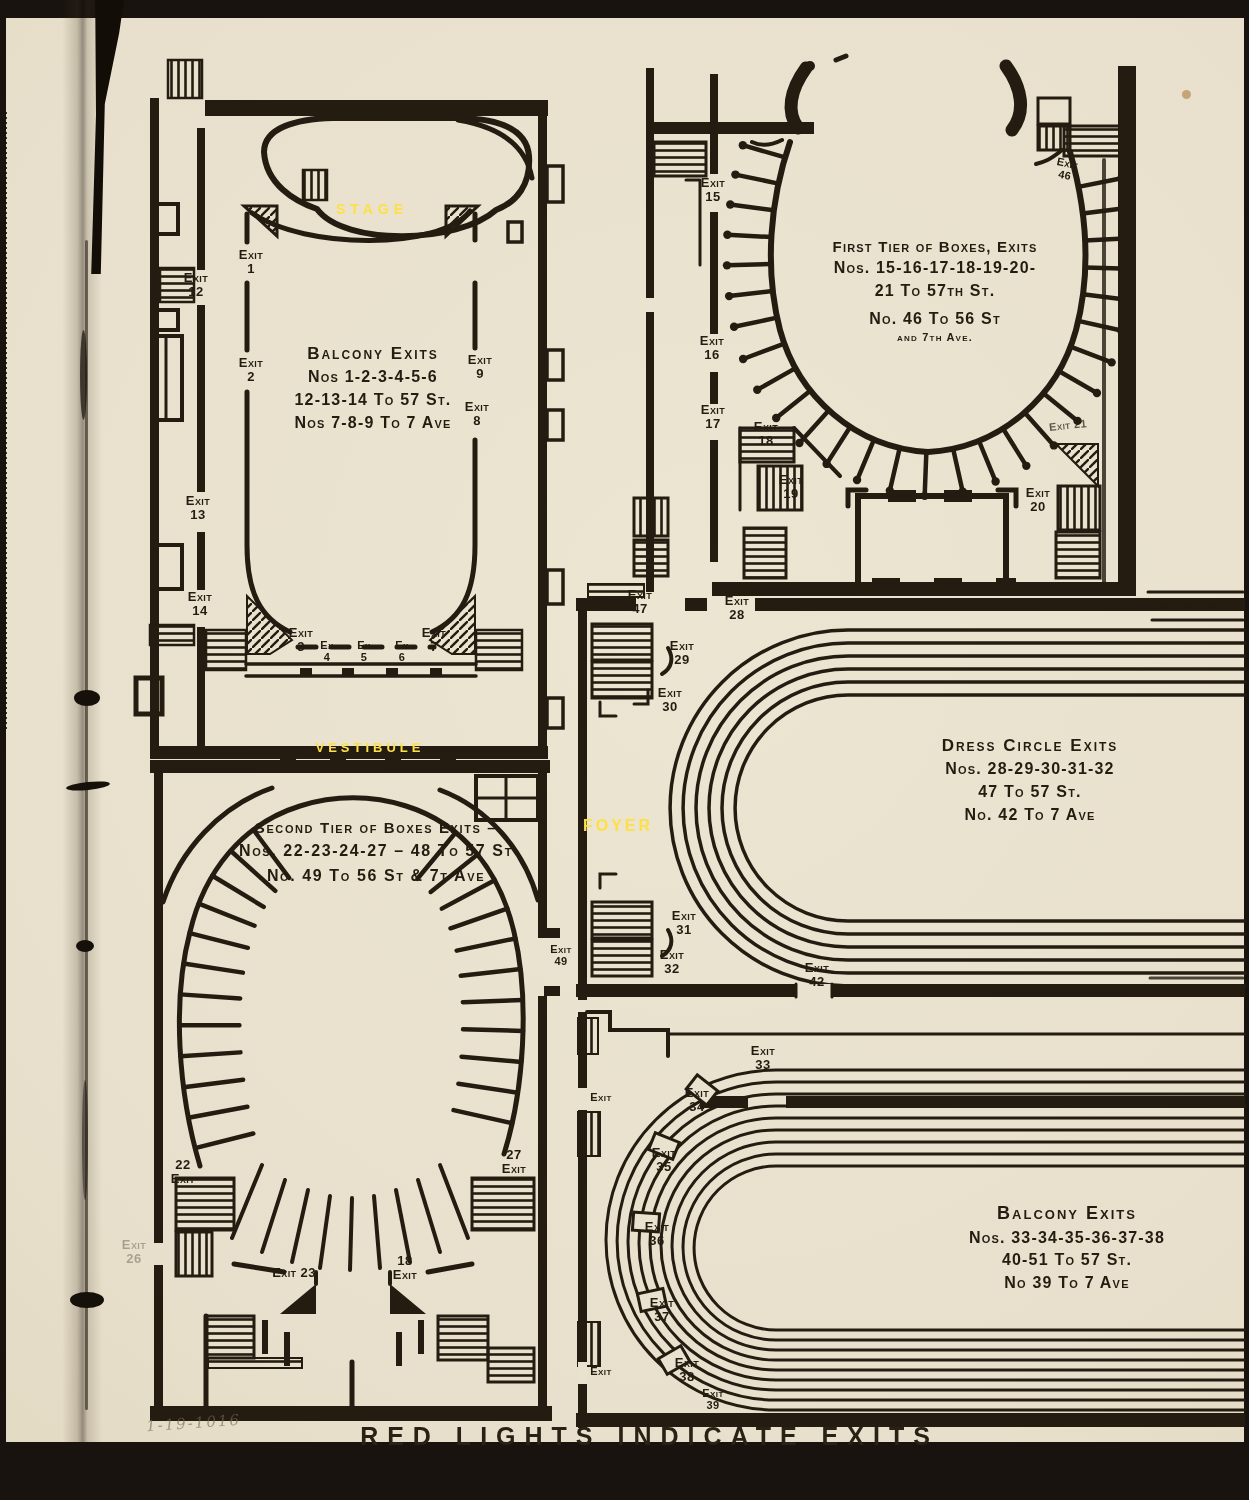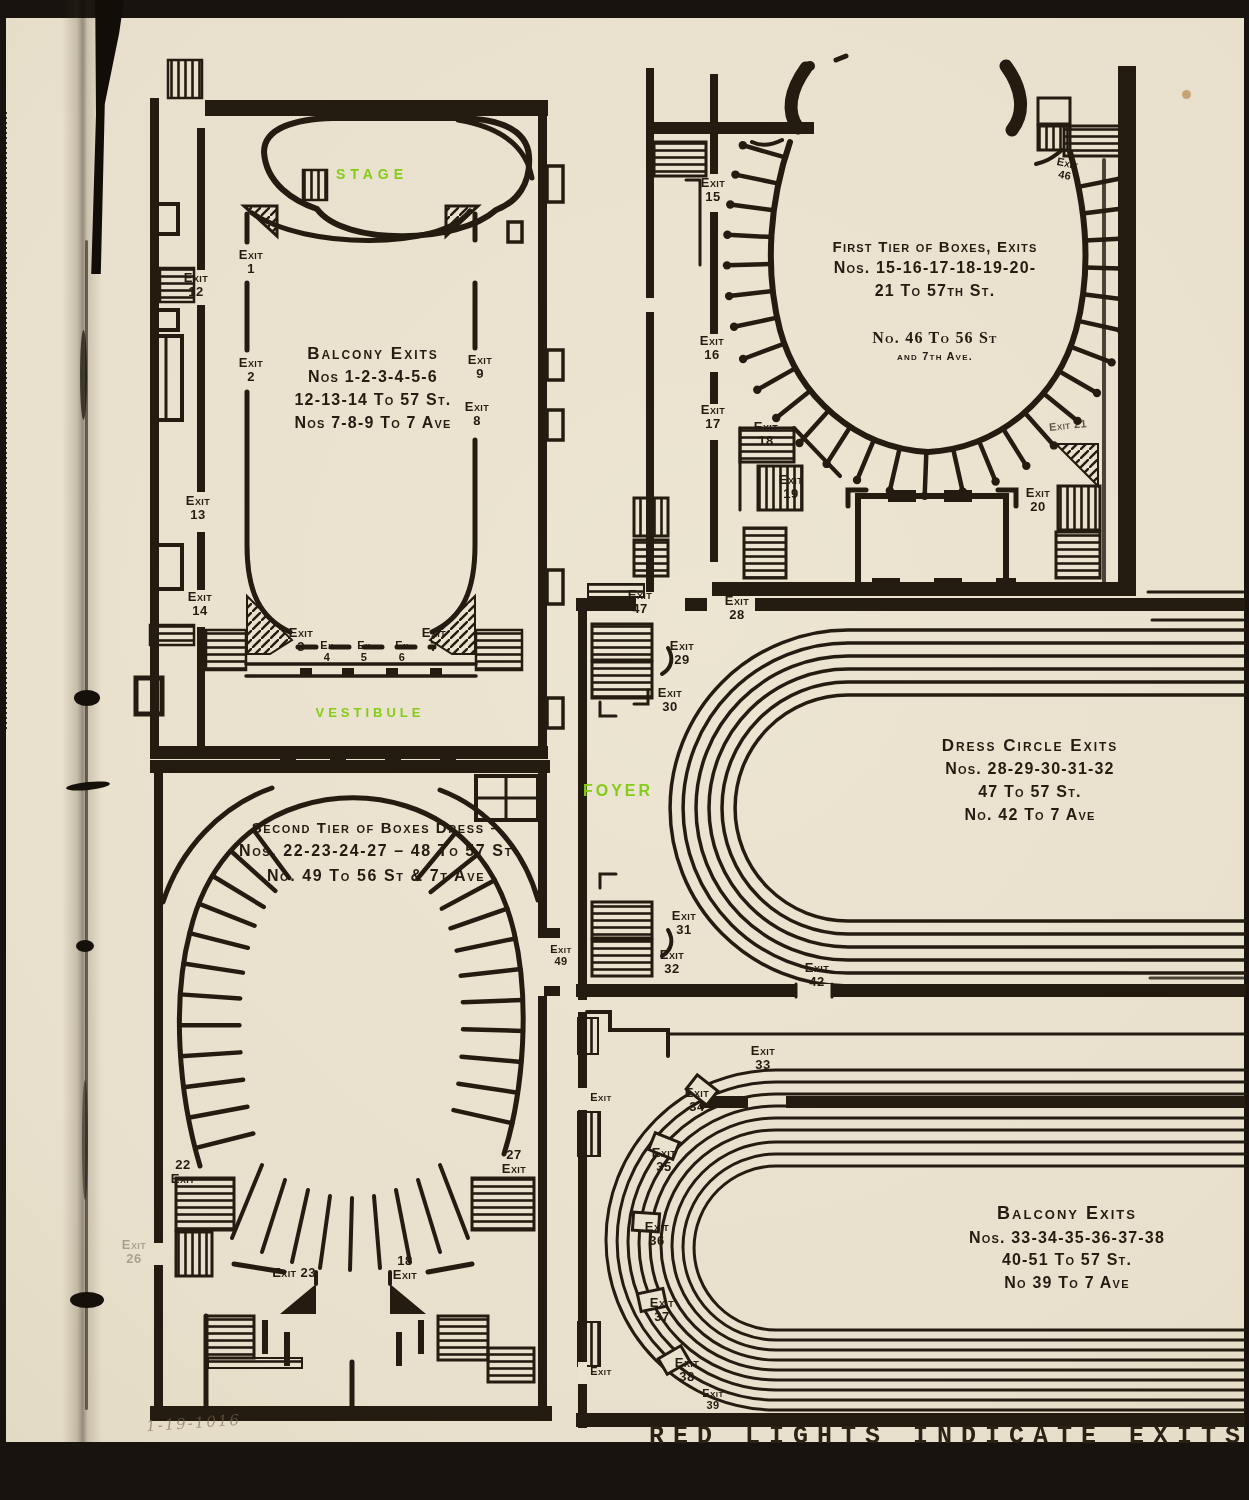--- a/index.html
+++ b/index.html
@@ -13,34 +13,34 @@
   
   .xl{position:absolute;transform:translateX(-50%);font-weight:700;font-size:13px;line-height:1.08;
       letter-spacing:.4px;color:#241c11;white-space:pre-line;text-align:center;font-variant:small-caps;}
   .xs{font-size:11px;}
   .single{white-space:nowrap;}
   .faint{opacity:.32;}
   .rot12{transform:translateX(-50%) rotate(12deg);}
   .rotm6{transform:translateX(-50%) rotate(-6deg);opacity:.7;}
 
   
-  .room{position:absolute;transform:translateX(-50%);font-weight:700;color:#84cc16;letter-spacing:5px;
-        font-size:14px;white-space:nowrap;}
+  .room{position:absolute;transform:translateX(-50%);font-weight:700;color:#fde047;letter-spacing:5px;
+        font-size:14px;white-space:nowrap;margin-top:35px;}
   .foyer{letter-spacing:3px;font-size:16px;}
 
   
   .ttl{position:absolute;text-align:center;color:#241c11;font-weight:700;font-variant:small-caps;}
   .ttl div{line-height:1.42;letter-spacing:1.2px;}
   .ttl .h{font-size:17px;letter-spacing:2px;}
   .ttl .s{font-size:16px;}
-  .ttl .gap{margin-top:24px;font-family:Liberation Serif, serif;}
+  .ttl .gap{margin-top:5px;}
   .ttl2 div{line-height:1.55;letter-spacing:1.6px;}
 
-  .footer{position:absolute;left:50px;right:0;top:1422px;text-align:right;
-          font-family:Liberation Mono, monospace;font-size:25px;letter-spacing:9px;
+  .footer{position:absolute;left:50px;right:0;top:1422px;text-align:center;
+          font-family:Liberation Sans, sans-serif;font-size:25px;letter-spacing:9px;
           color:#2a2115;font-weight:600;}
   .hand{position:absolute;left:146px;top:1414px;font-family:"DejaVu Serif",serif;font-style:italic;
         font-size:15px;color:rgba(120,104,82,.62);transform:rotate(-4deg);letter-spacing:2px;}
   #crease{position:absolute;left:62px;top:0;width:40px;height:1442px;background:
      linear-gradient(90deg, rgba(0,0,0,0) 0%, rgba(74,58,40,.22) 38%, rgba(26,17,9,.4) 52%, rgba(74,58,40,.18) 64%, rgba(0,0,0,0) 100%);}
   #crease-line{position:absolute;left:85px;top:240px;width:3px;height:1170px;background:rgba(25,16,8,.55);border-radius:2px;}
   #wedge{position:absolute;left:84px;top:0;width:40px;height:274px;background:#120d07;
          clip-path:polygon(28% 0,100% 0,88% 12%,52% 38%,42% 100%,18% 100%,30% 42%);}
   #film-strip{position:absolute;left:0;top:112px;width:7px;height:618px;opacity:.85;
       background:repeating-linear-gradient(180deg,#17120c 0 2px,rgba(0,0,0,0) 2px 5px);}
@@ -445,21 +445,21 @@
   <div class="xl" style="left:183px;top:1158px">22
 Exit</div>
   <div class="xl" style="left:514px;top:1148px">27
 Exit</div>
   <div class="xl single" style="left:294px;top:1266px">Exit 23</div>
   <div class="xl" style="left:405px;top:1254px">18
 Exit</div>
   <div class="xl faint" style="left:134px;top:1238px">Exit
 26</div>
   <div class="ttl ttl2" style="left:228px;top:816px;width:296px">
-    <div class="s" style="font-size:15px">Second Tier of Boxes  Dress –</div>
+    <div class="s" style="font-size:15px">Second Tier of Boxes  Exits –</div>
     <div class="s">Nos. 22-23-24-27 – 48 To 57 St</div>
     <div class="s">No.  49 To 56 St &amp; 7t Ave</div>
   </div>
 
   <div class="xl" style="left:763px;top:1044px">Exit
 33</div>
   <div class="xl" style="left:697px;top:1086px">Exit
 34</div>
   <div class="xl xs single" style="left:601px;top:1092px">Exit</div>
   <div class="xl" style="left:664px;top:1146px">Exit

